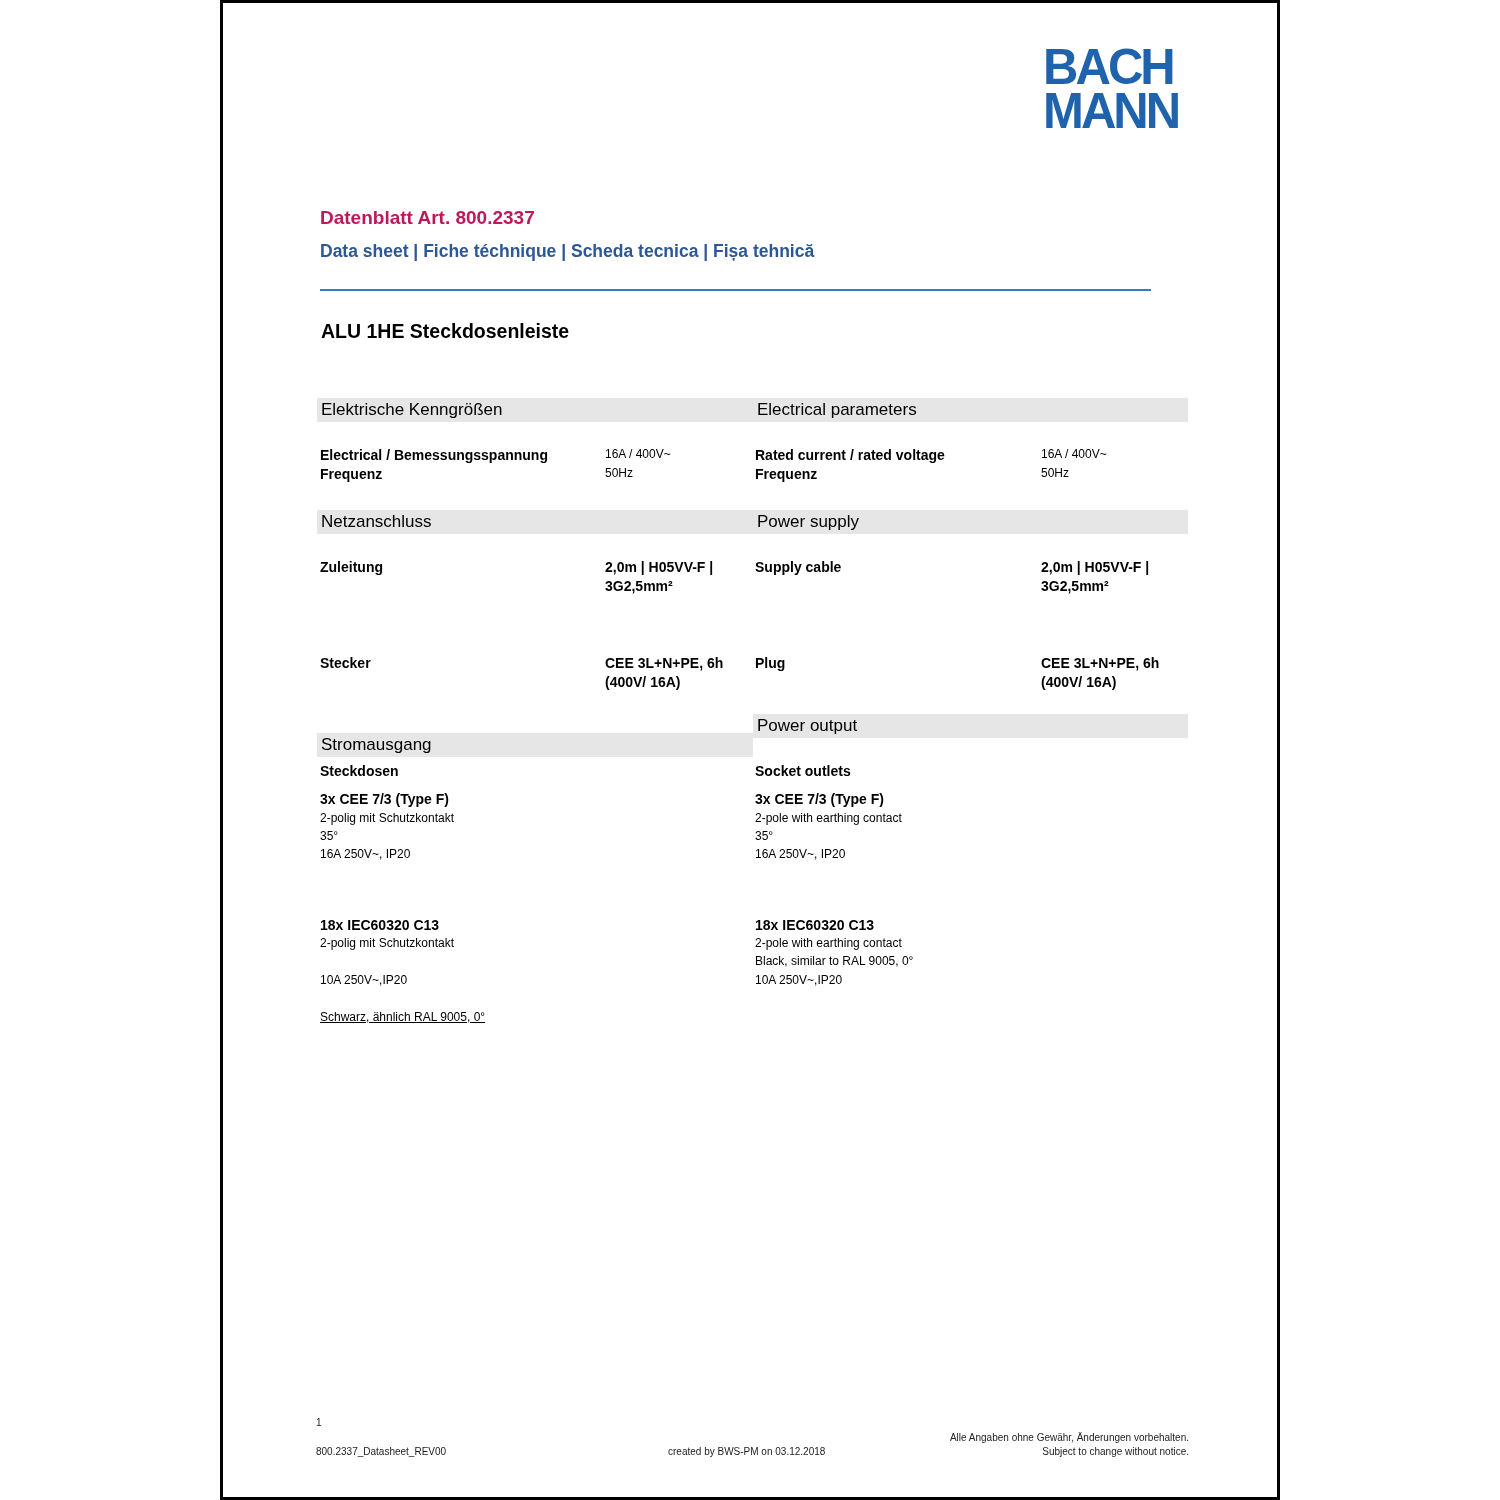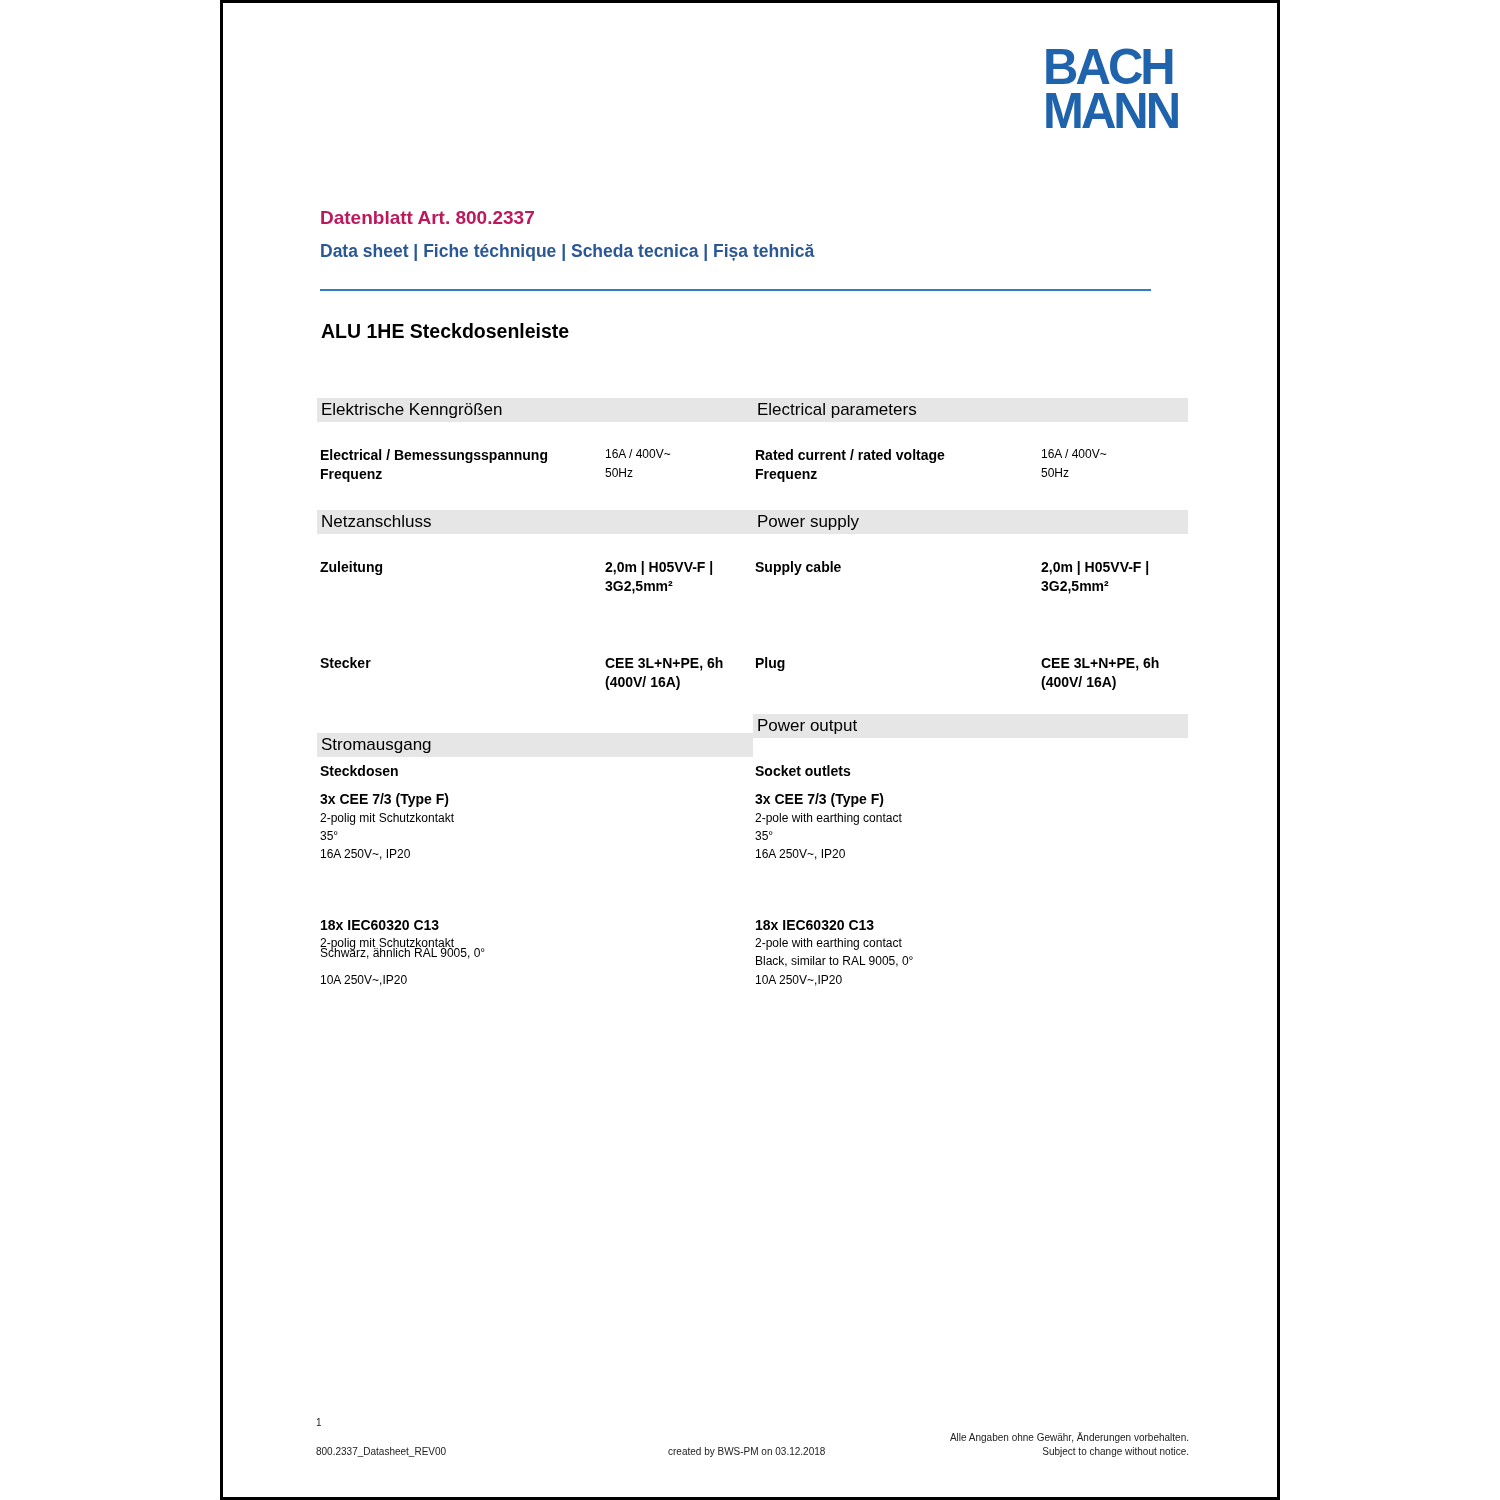--- a/index.html
+++ b/index.html
@@ -87,21 +87,21 @@
   <div class="abs val" style="left:97px; top:824px;">35°</div>
   <div class="abs val" style="left:97px; top:842px;">16A 250V~, IP20</div>
 
   <div class="abs lbl" style="left:532px; top:787px;">3x CEE 7/3 (Type F)</div>
   <div class="abs val" style="left:532px; top:806px;">2-pole with earthing contact</div>
   <div class="abs val" style="left:532px; top:824px;">35°</div>
   <div class="abs val" style="left:532px; top:842px;">16A 250V~, IP20</div>
 
   <div class="abs lbl" style="left:97px; top:913px;">18x IEC60320 C13</div>
   <div class="abs val" style="left:97px; top:931px;">2-polig mit Schutzkontakt</div>
-  <div class="abs val" style="left:97px; top:941px;">Schwarz, ähnlich RAL 9005, 0°</div>
+  <div class="abs val" style="left:97px; top:1005px;text-decoration:underline;">Schwarz, ähnlich RAL 9005, 0°</div>
   <div class="abs val" style="left:97px; top:968px;">10A 250V~,IP20</div>
 
   <div class="abs lbl" style="left:532px; top:913px;">18x IEC60320 C13</div>
   <div class="abs val" style="left:532px; top:931px;">2-pole with earthing contact</div>
   <div class="abs val" style="left:532px; top:949px;">Black, similar to RAL 9005, 0°</div>
   <div class="abs val" style="left:532px; top:968px;">10A 250V~,IP20</div>
 
   <div class="abs small" style="left:93px; top:1414px;">1</div>
   <div class="abs small" style="left:93px; top:1443px;">800.2337_Datasheet_REV00</div>
   <div class="abs small" style="left:445px; top:1443px;">created by BWS-PM on 03.12.2018</div>

